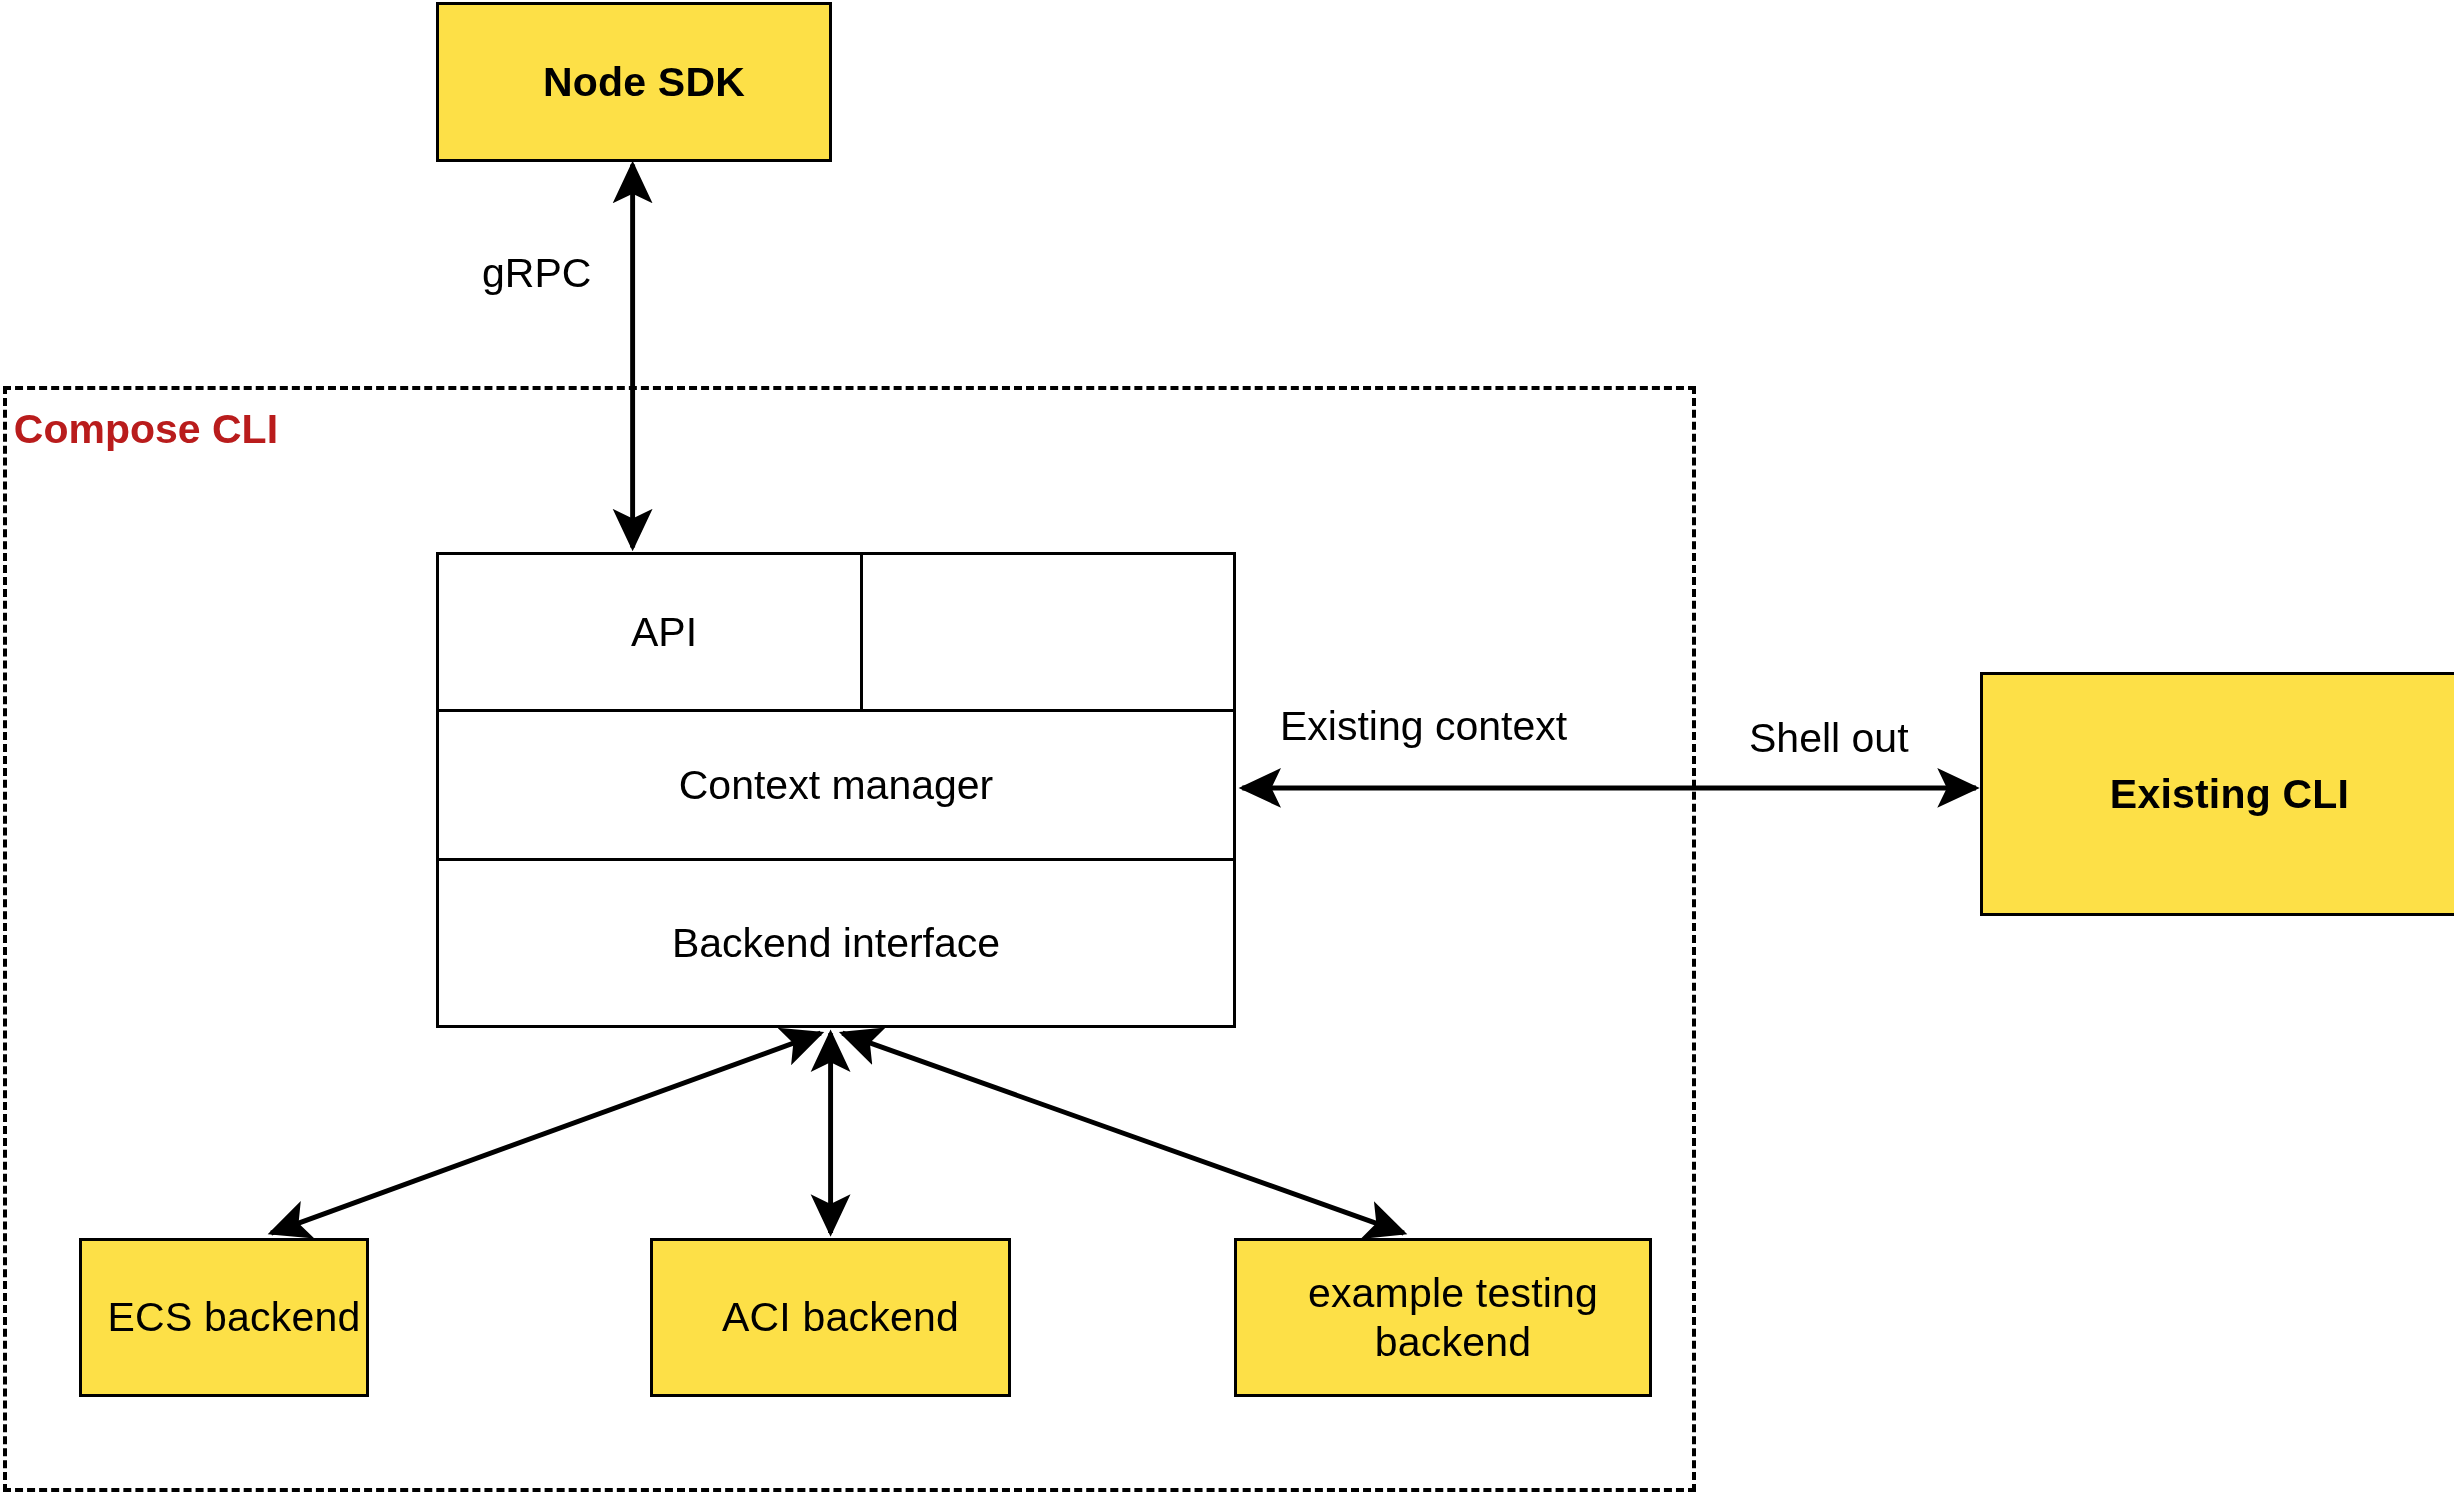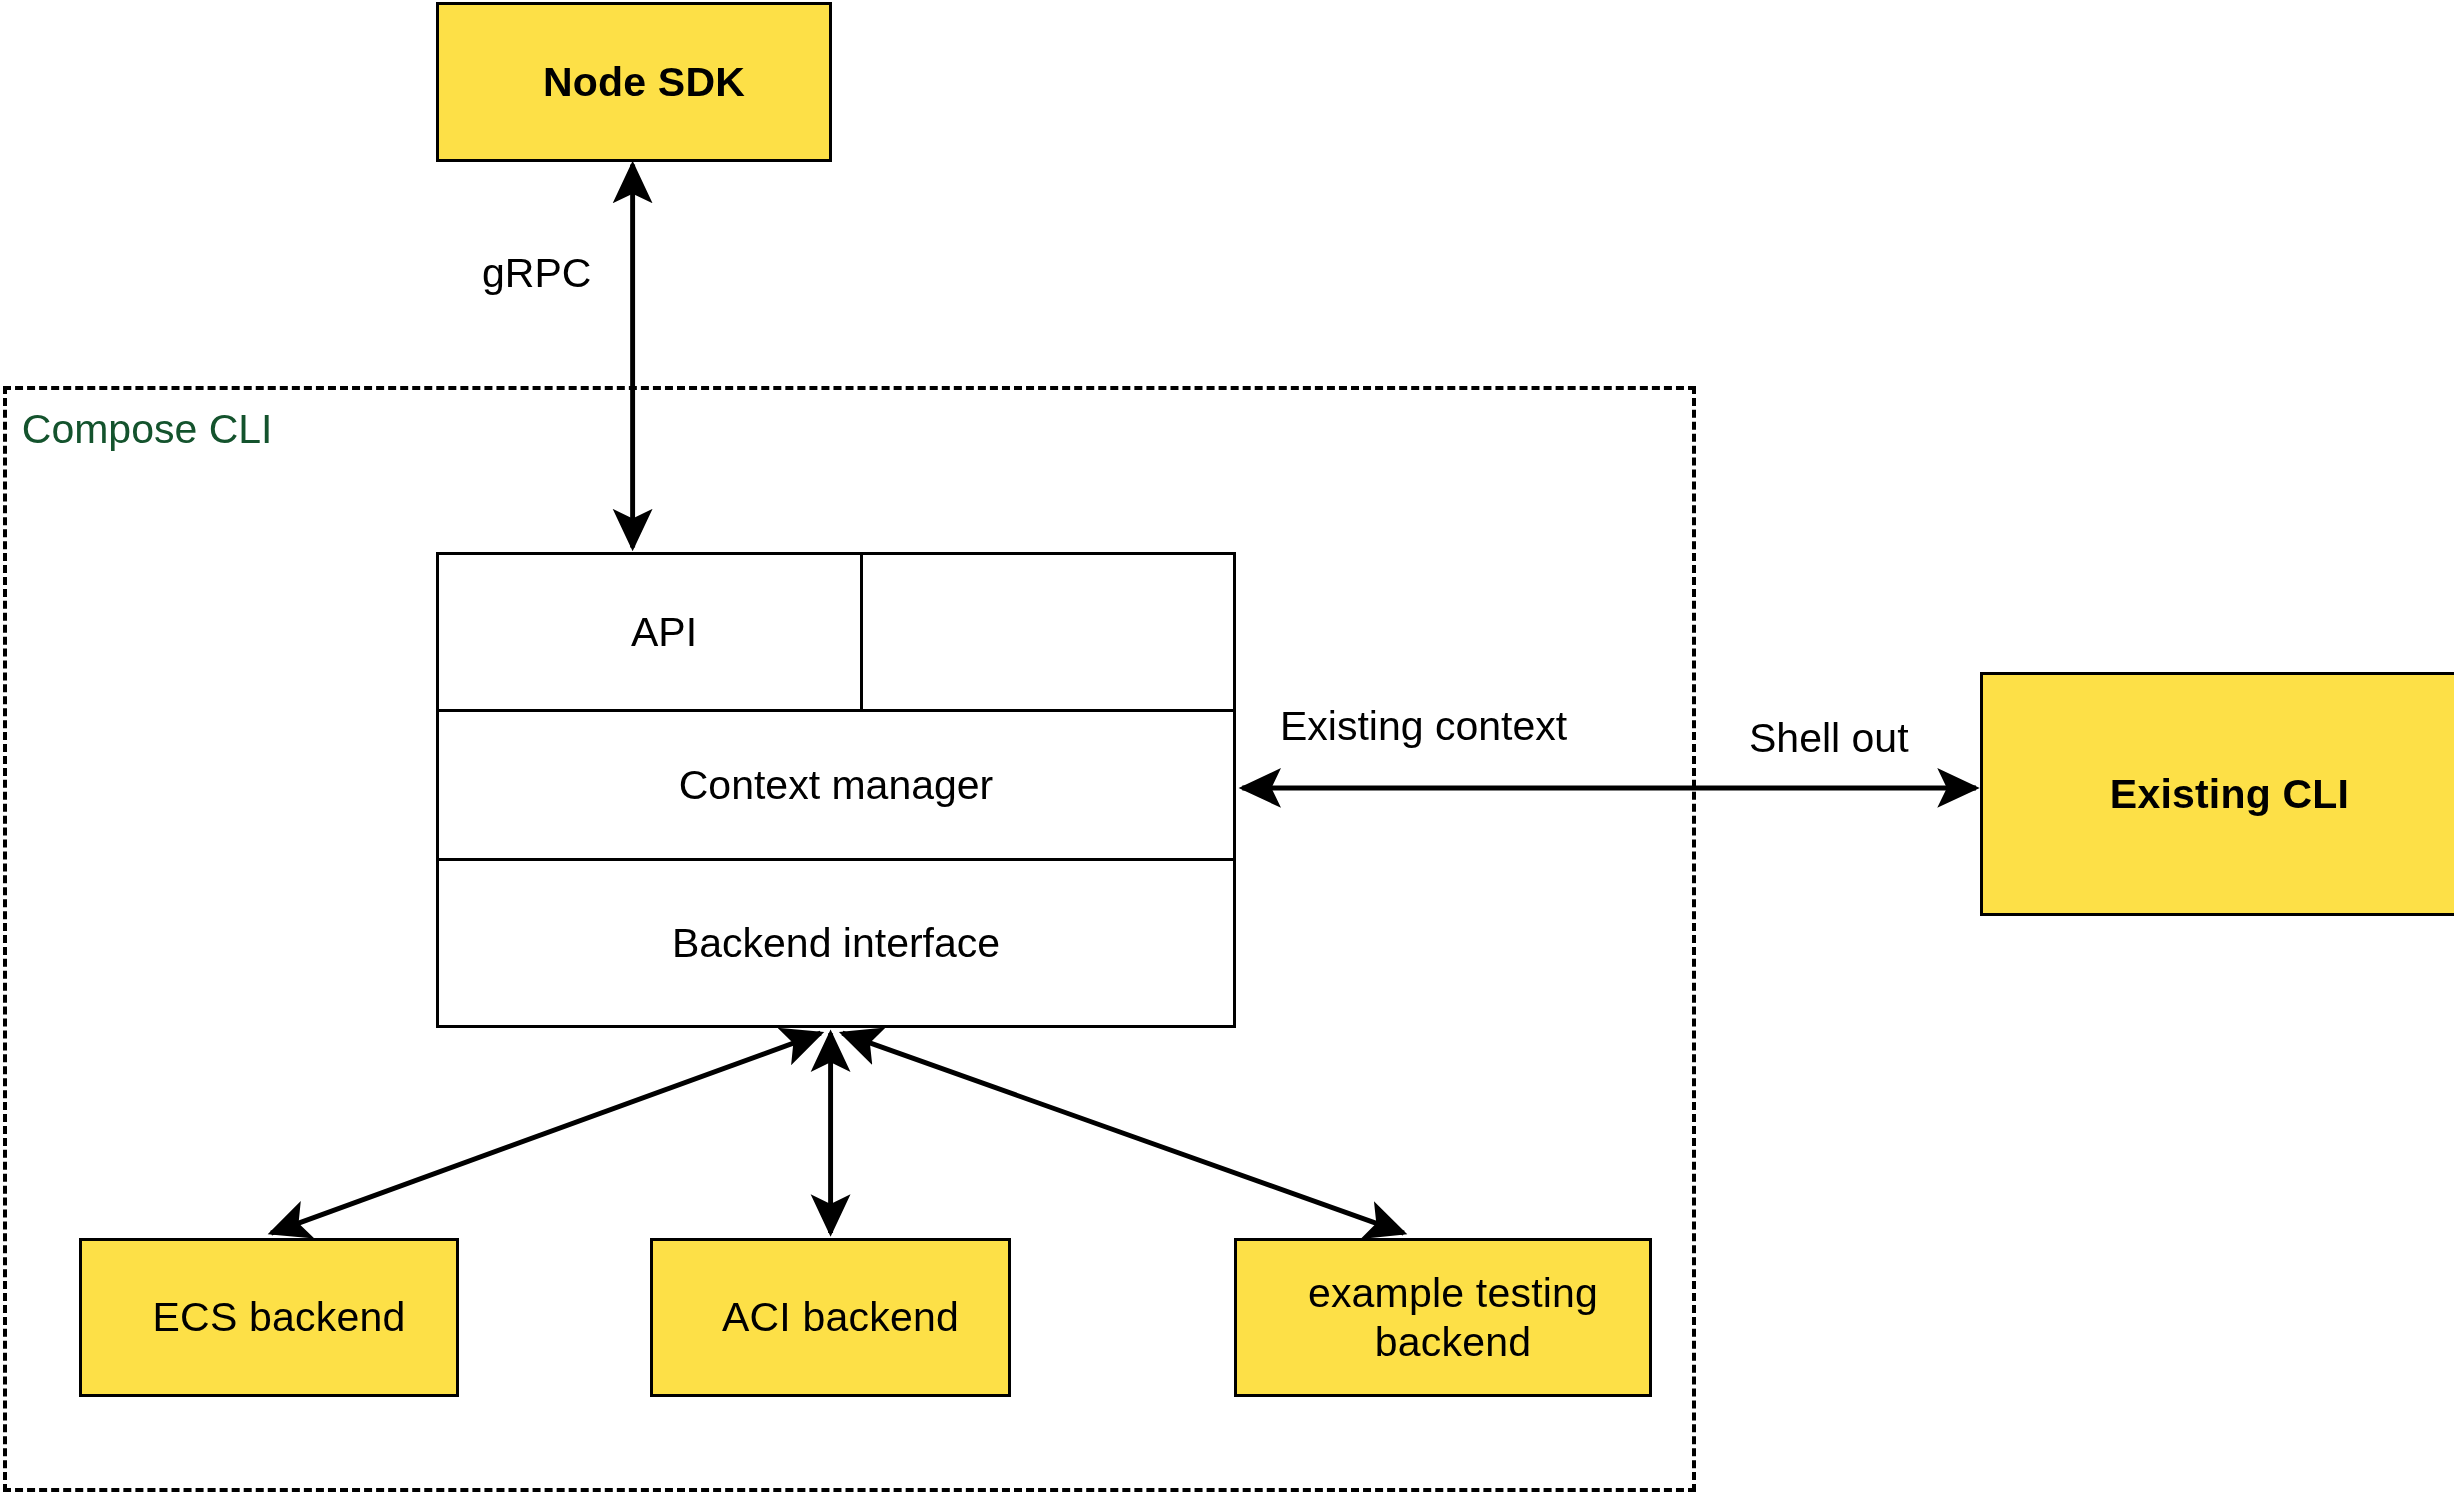--- a/index.html
+++ b/index.html
@@ -51,24 +51,23 @@
     left: 3px; top: 386px;
     width: 1693px; height: 1106px;
     box-sizing: border-box;
     border: 4.9px dashed #000000;
     background: transparent;
   }
   #compose-cli-title {
     position: absolute;
     left: 13.8px; top: 406px;
     font-size: 41px;
-    font-weight: normal;
-    color: #14532d;
+    font-weight: bold;
+    color: #b91c1c;
     white-space: nowrap;
-    margin-left: 8px;
   }
   
   #main-stack {
     position: absolute;
     left: 436px; top: 552px;
     width: 800px; height: 476px;
     box-sizing: border-box;
     border: 3.9px solid #000000;
     background: #ffffff;
     display: flex;
@@ -99,21 +98,21 @@
     display: flex; align-items: center; justify-content: center;
   }
   .cell-label {
     font-size: 41px;
     color: #000000;
     line-height: 1.18;
   }
   
   #existing-cli { left: 1980px; top: 672px; width: 479px; height: 244px; }
   
-  #ecs-backend { left: 79px; top: 1238px; width: 380px; height: 159px; }
+  #ecs-backend { left: 79px; top: 1238px; width: 290px; height: 159px; }
   #aci-backend { left: 650px; top: 1238px; width: 361px; height: 159px; text-align: center; }
   #example-testing-backend { left: 1223px; top: 1238px; width: 418px; height: 159px; margin-left: 11px; }
   
   .edge-label {
     position: absolute;
     font-size: 41px;
     color: #000000;
     white-space: nowrap;
     line-height: 1.1;
   }

